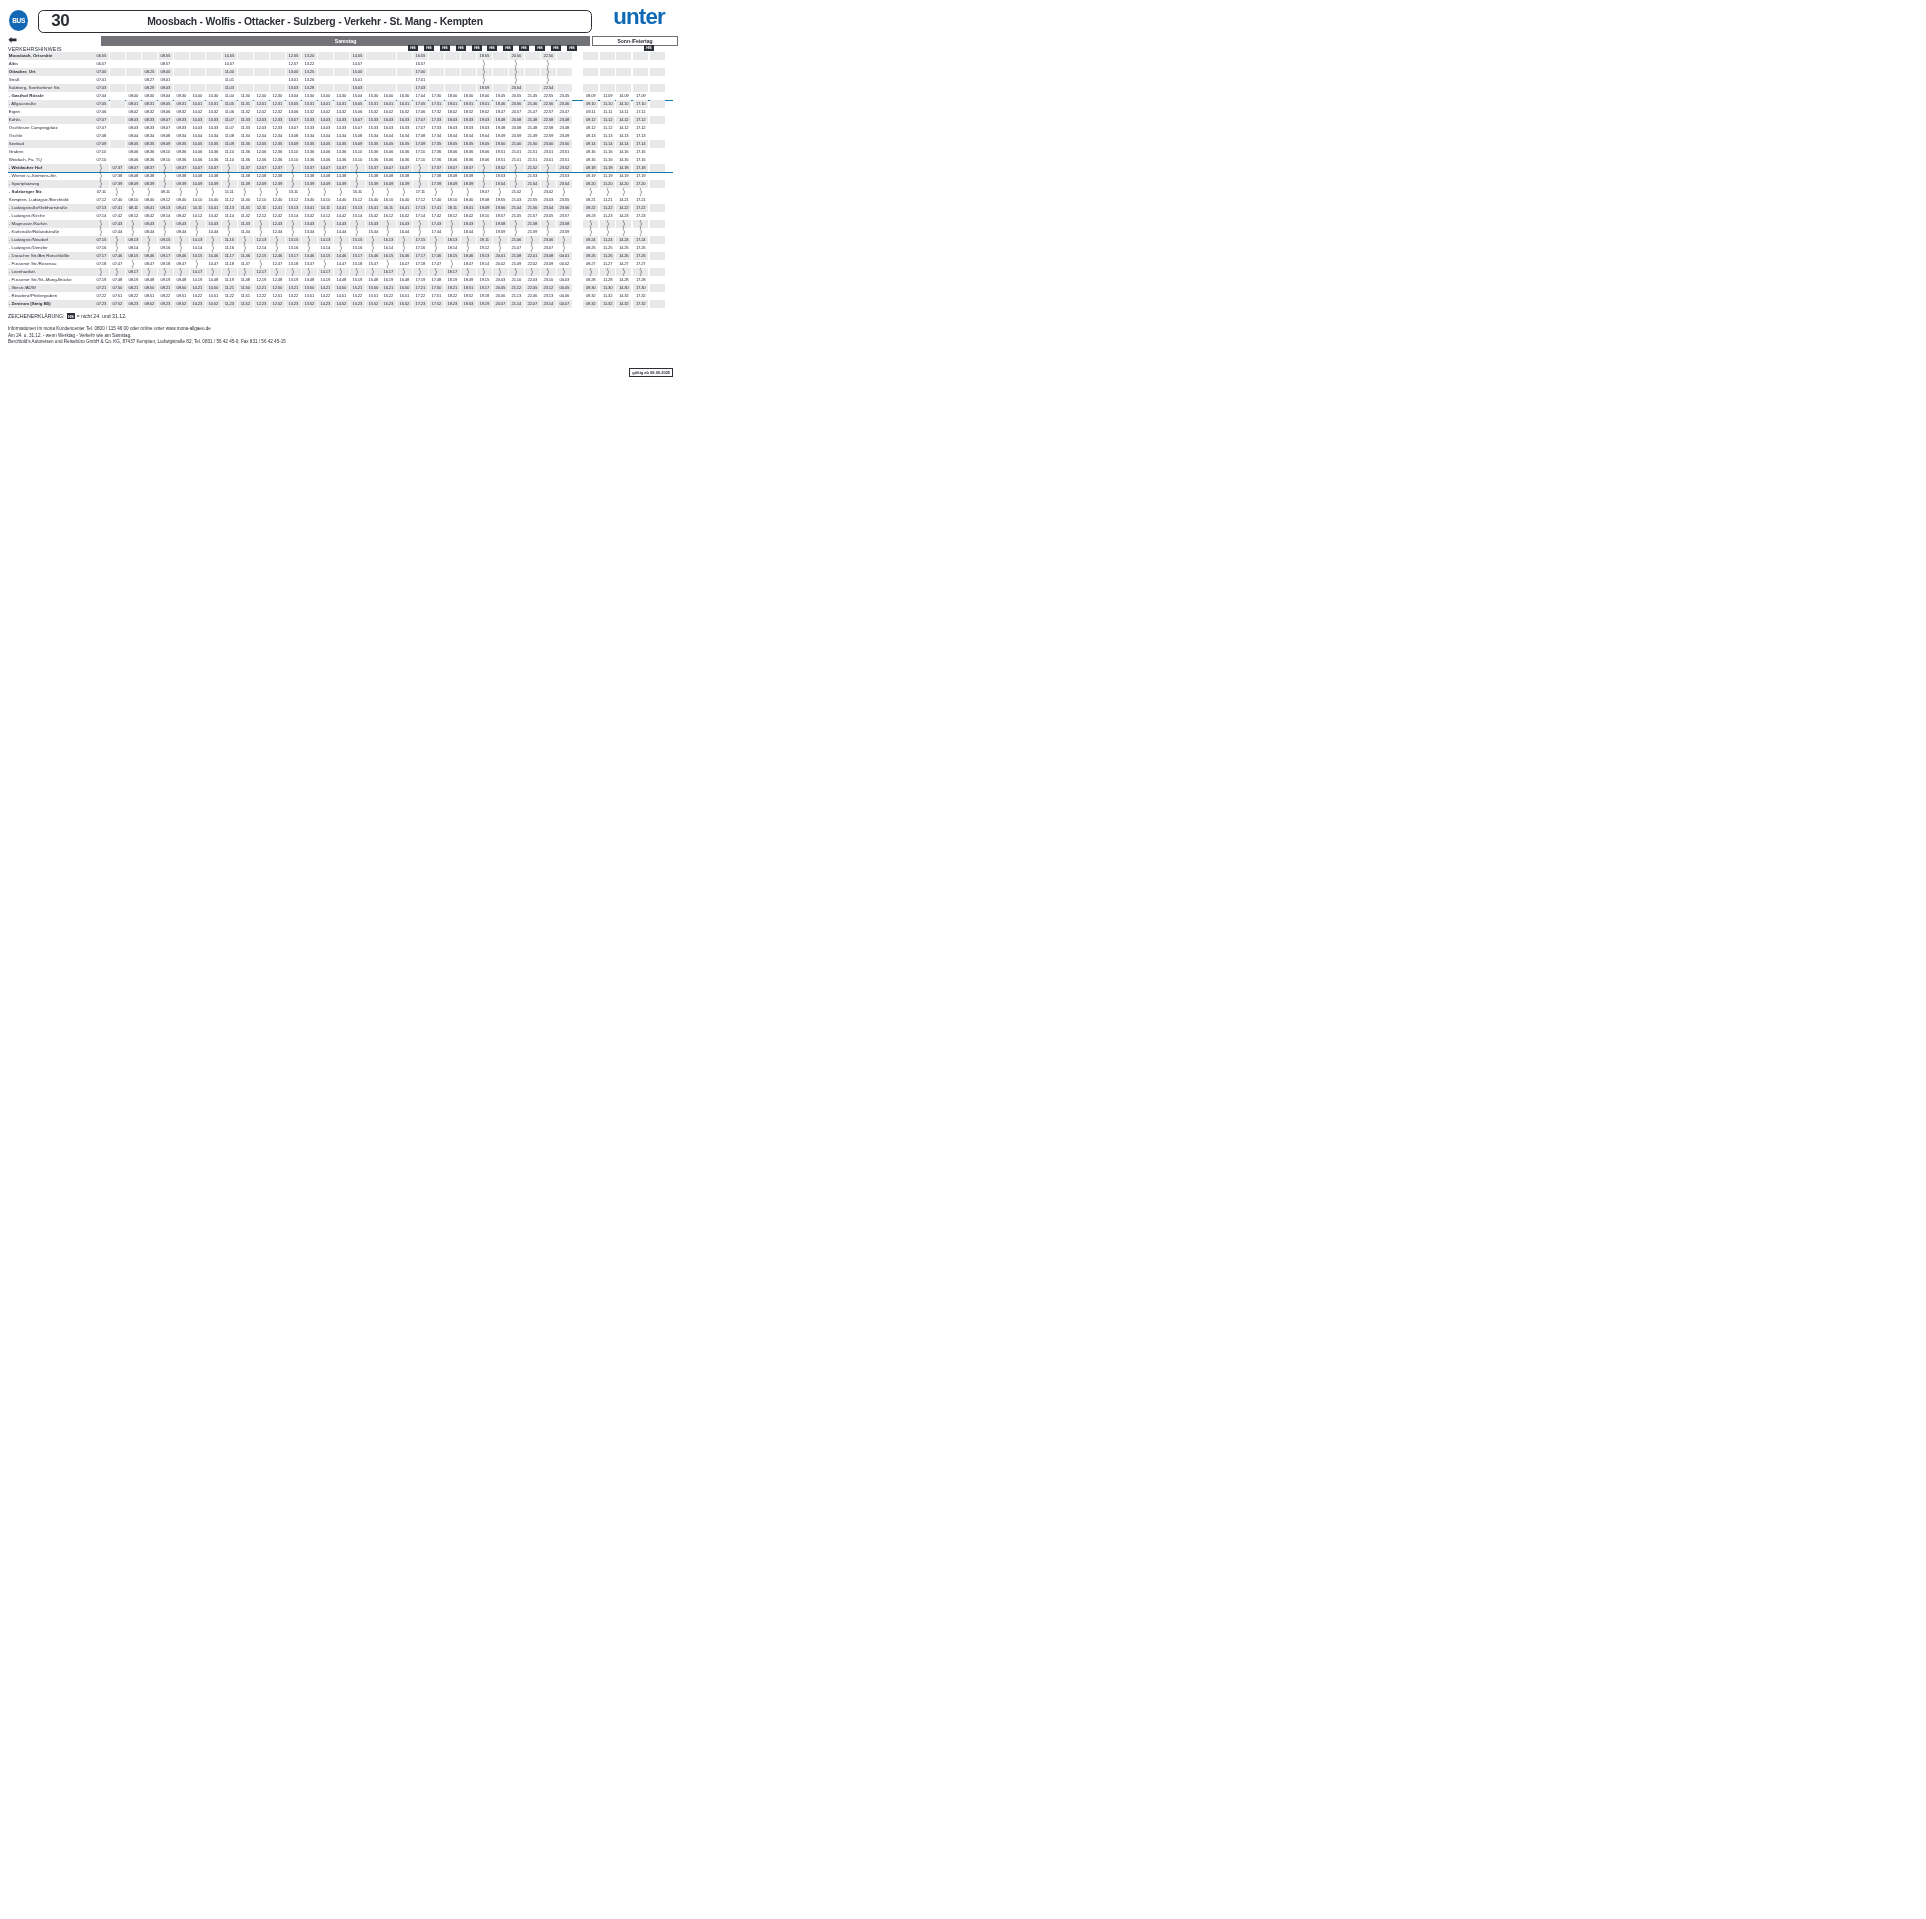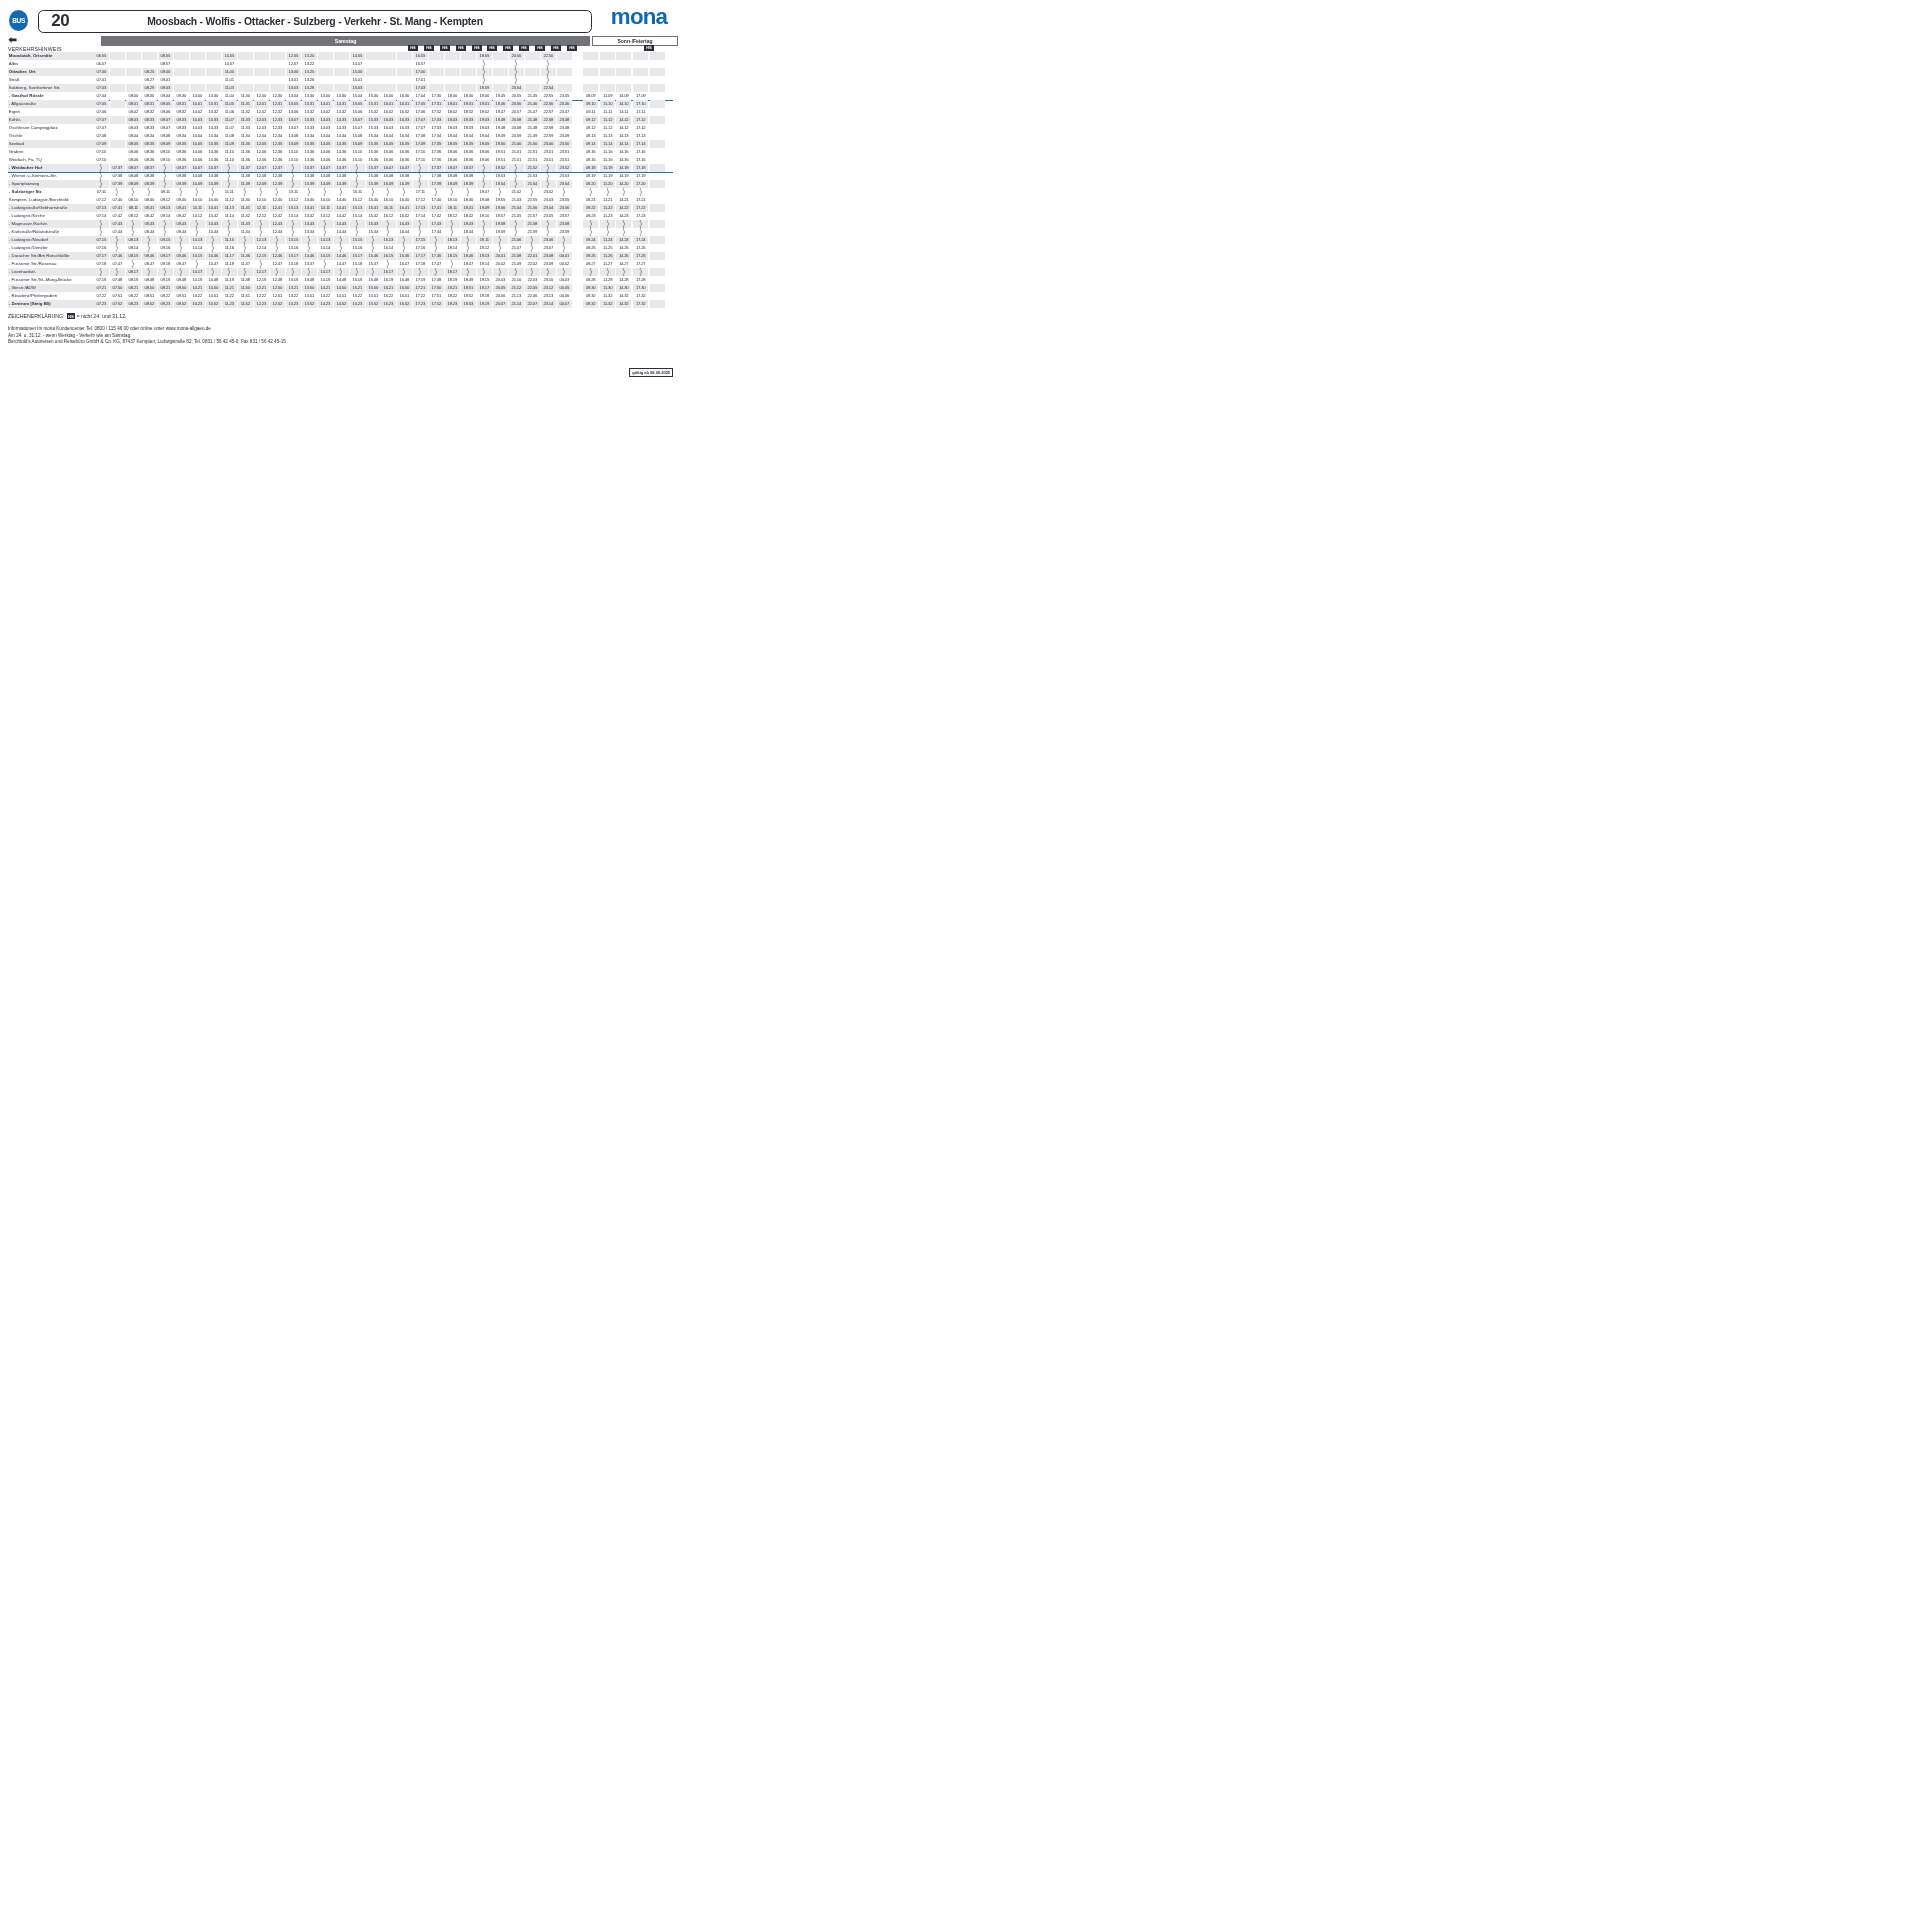--- a/index.html
+++ b/index.html
@@ -55,25 +55,25 @@
             font-size:4px;font-weight:bold;background:#fff;white-space:nowrap;}
 </style>
 </head>
 <body>
 
 <div class="page">
 
   <div class="bus-badge">BUS</div>
 
   <div class="line-box">
-    <span class="line-number">20</span>
+    <span class="line-number">30</span>
     <span class="line-title">Moosbach - Wolfis - Ottacker - Sulzberg - Verkehr - St. Mang - Kempten</span>
   </div>
 
-  <div class="mona-logo">mona</div>
+  <div class="mona-logo">unter</div>
 
   <span class="back-arrow">⬅</span>
 
   <div class="samstag-bar">Samstag</div>
   <div class="sonntag-box">Sonn-/Feiertag</div>
 
   <div class="vh-label">VERKEHRSHINWEIS</div>
 
   <div id="hs-row">
       <div class="hs-box" style="left: 400px;">HS</div>

